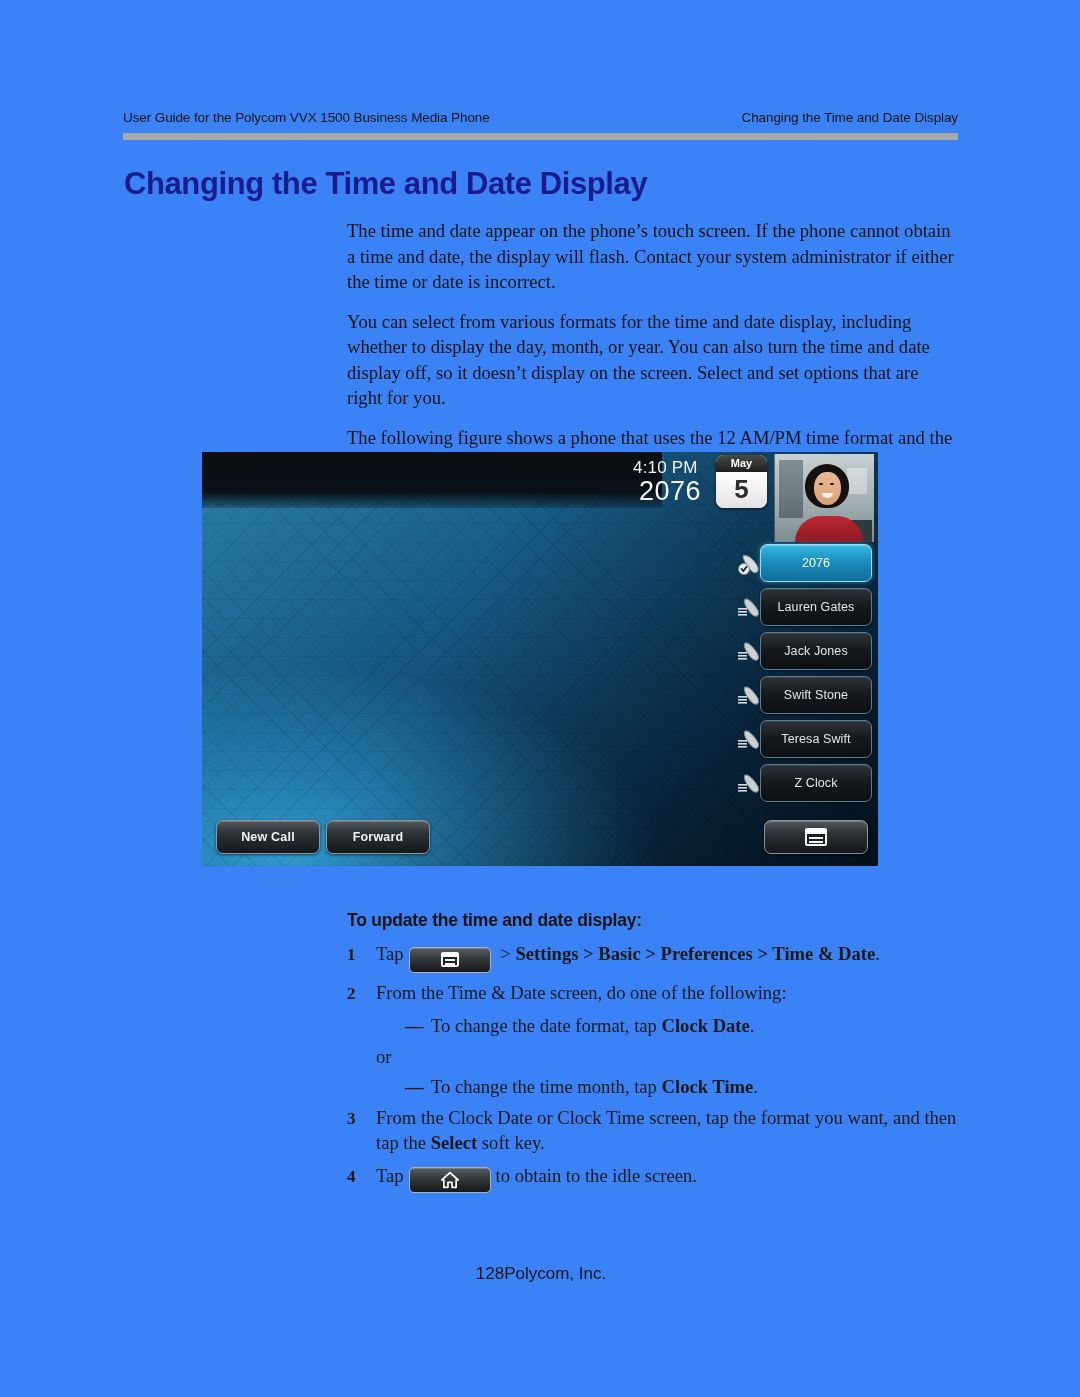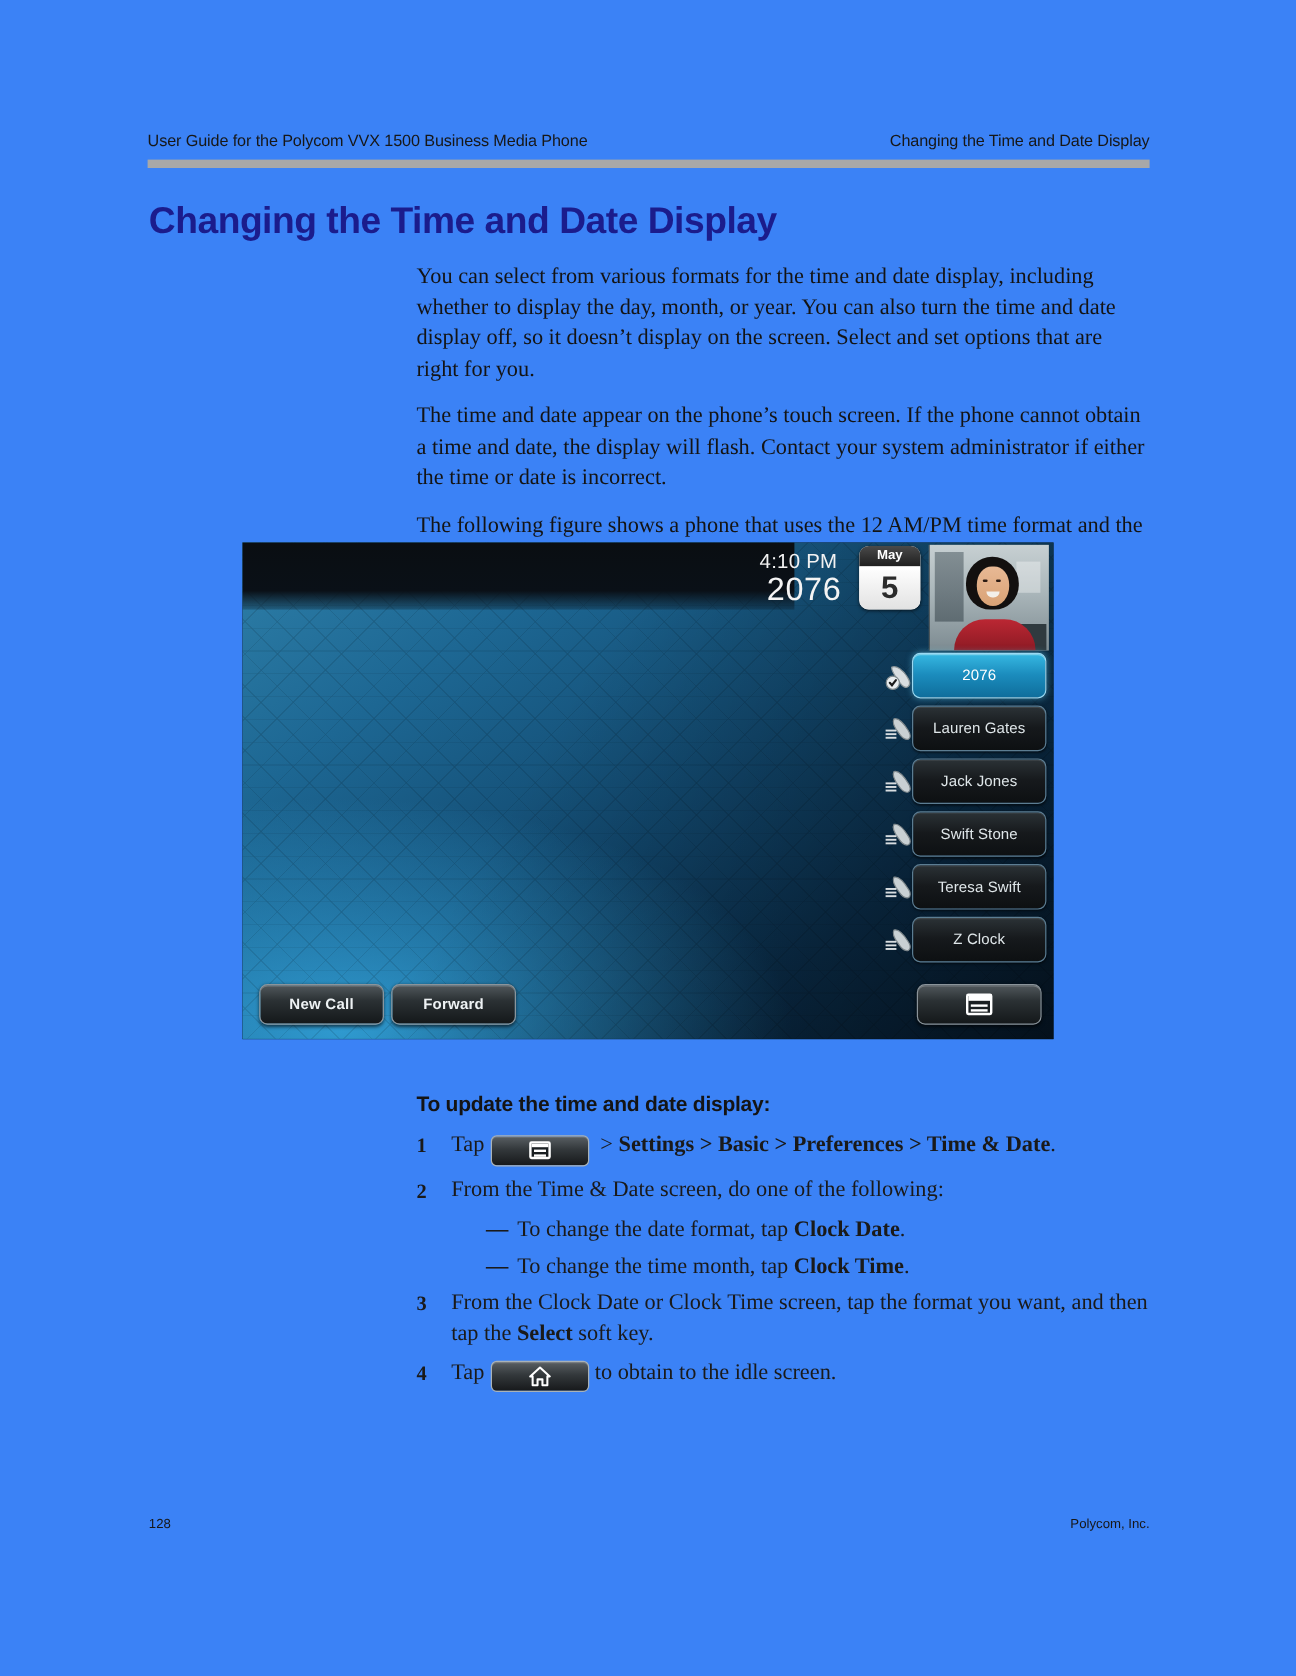--- a/index.html
+++ b/index.html
@@ -415,42 +415,42 @@
 
   .home-glyph { width: 20px; height: 18px; }
 
   
   .footer {
     position: absolute;
     left: 124px;
     top: 1264px;
     width: 834px;
     display: flex;
-    justify-content: space-between;
-    font-family: "Liberation Sans", sans-serif;
-    font-size: 11px;
+    justify-content: center;
+    font-family: "Liberation Sans", sans-serif;
+    font-size: 17px;
     color: #171717;
   }
 </style>
 </head>
 <body>
 
 <div class="page">
 
   <div class="running-header">
     <span class="rh-left">User Guide for the Polycom VVX 1500 Business Media Phone</span>
     <span class="rh-right">Changing the Time and Date Display</span>
   </div>
   <div class="header-rule"></div>
 
   <h1 class="page-title">Changing the Time and Date Display</h1>
 
   <div class="body-col">
+    <p class="para">The time and date appear on the phone’s touch screen. If the phone cannot obtain a time and date, the display will flash. Contact your system administrator if either the time or date is incorrect.</p>
     <p class="para">You can select from various formats for the time and date display, including whether to display the day, month, or year. You can also turn the time and date display off, so it doesn’t display on the screen. Select and set options that are right for you.</p>
-    <p class="para">The time and date appear on the phone’s touch screen. If the phone cannot obtain a time and date, the display will flash. Contact your system administrator if either the time or date is incorrect.</p>
     <p class="para tight">The following figure shows a phone that uses the 12 AM/PM time format and the Jan,1 date format.</p>
   </div>
 
   <div class="figure">
     <div class="phone-bg"></div>
     <div class="phone-pattern"></div>
     <div class="phone-vignette"></div>
 
     <div class="status-band"></div>
 
@@ -583,20 +583,21 @@
     <div class="step">
       <span class="step-num">2</span>
       <span class="step-body">From the Time &amp; Date screen, do one of the following:</span>
     </div>
 
     <div class="sub-step">
       <span class="sub-dash">—</span>
       <span><span>To change the date format, tap </span><b>Clock Date</b><span>.</span></span>
     </div>
 
+    <div class="or-line">or</div>
 
     <div class="sub-step">
       <span class="sub-dash">—</span>
       <span><span>To change the time month, tap </span><b>Clock Time</b><span>.</span></span>
     </div>
 
     <div class="step">
       <span class="step-num">3</span>
       <span class="step-body"><span>From the Clock Date or Clock Time screen, tap the format you want, and then tap the </span><b>Select</b><span> soft key.</span></span>
     </div>

